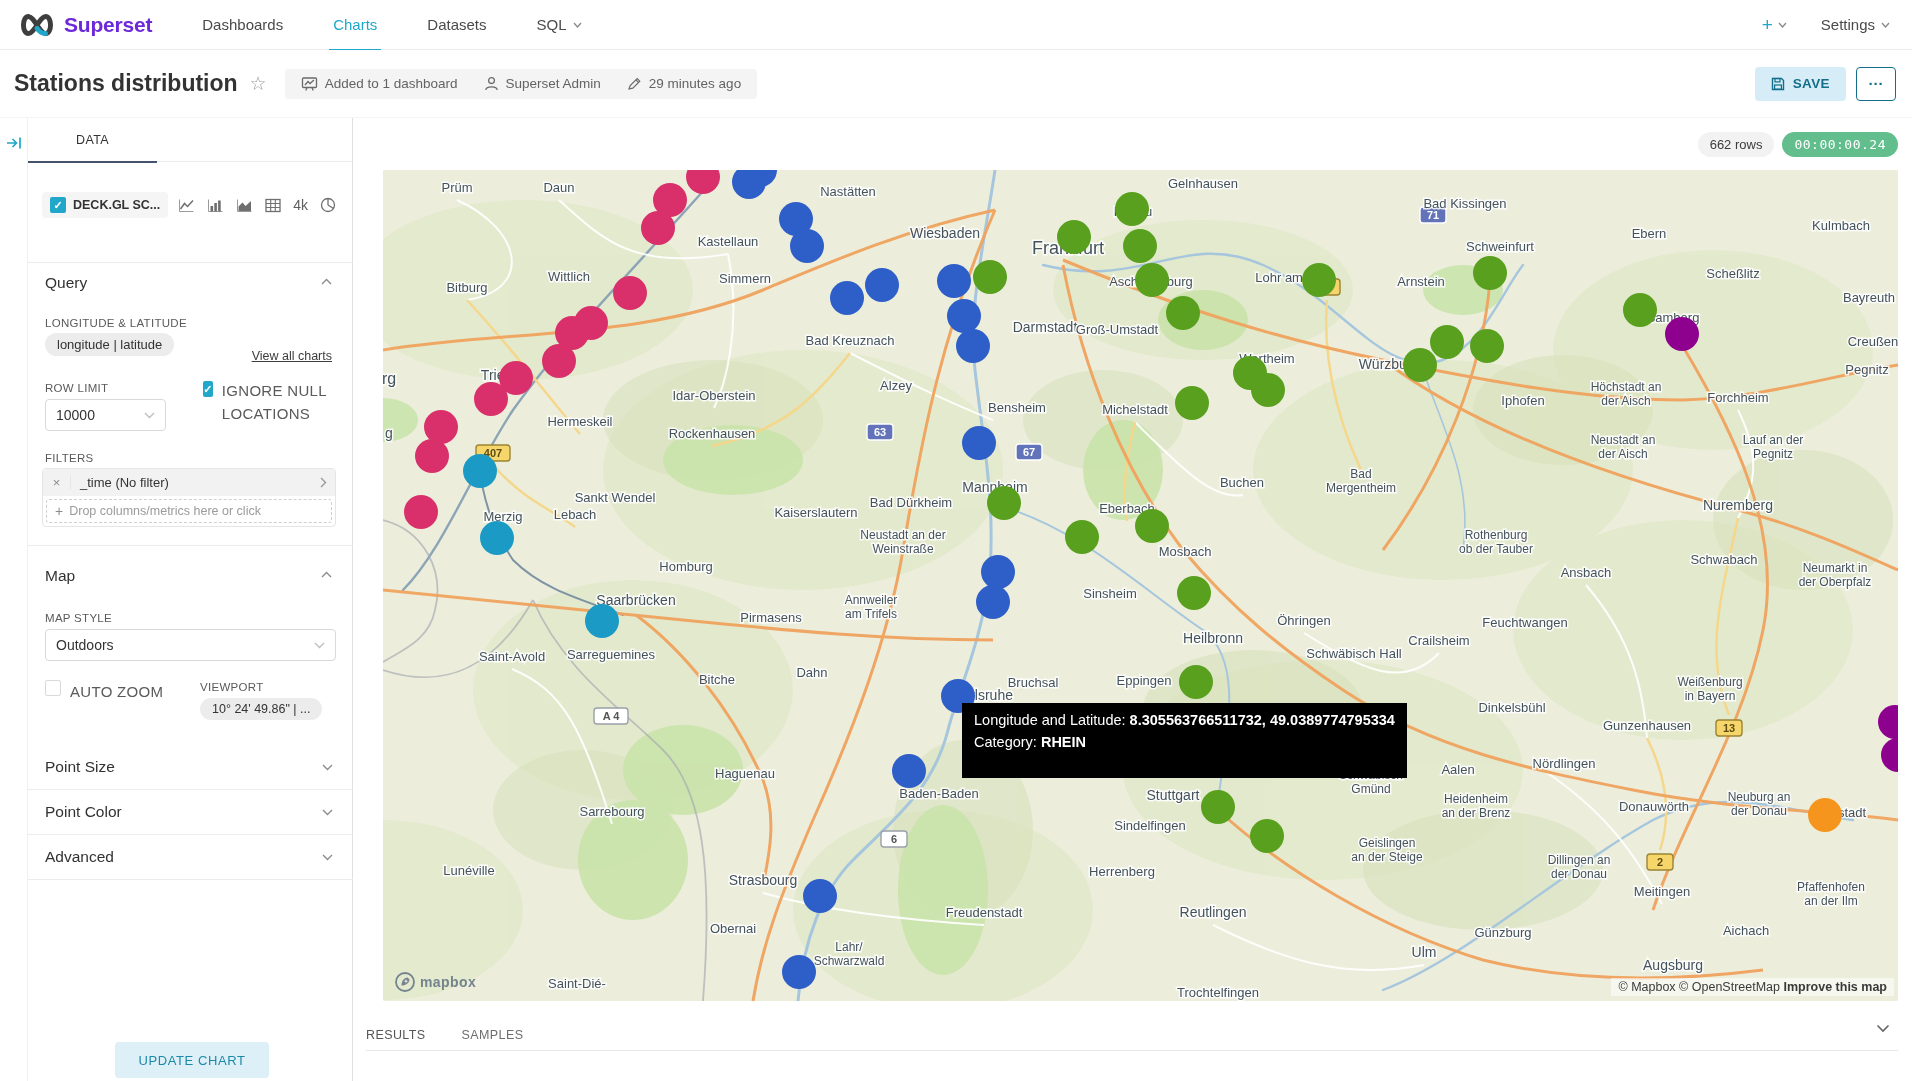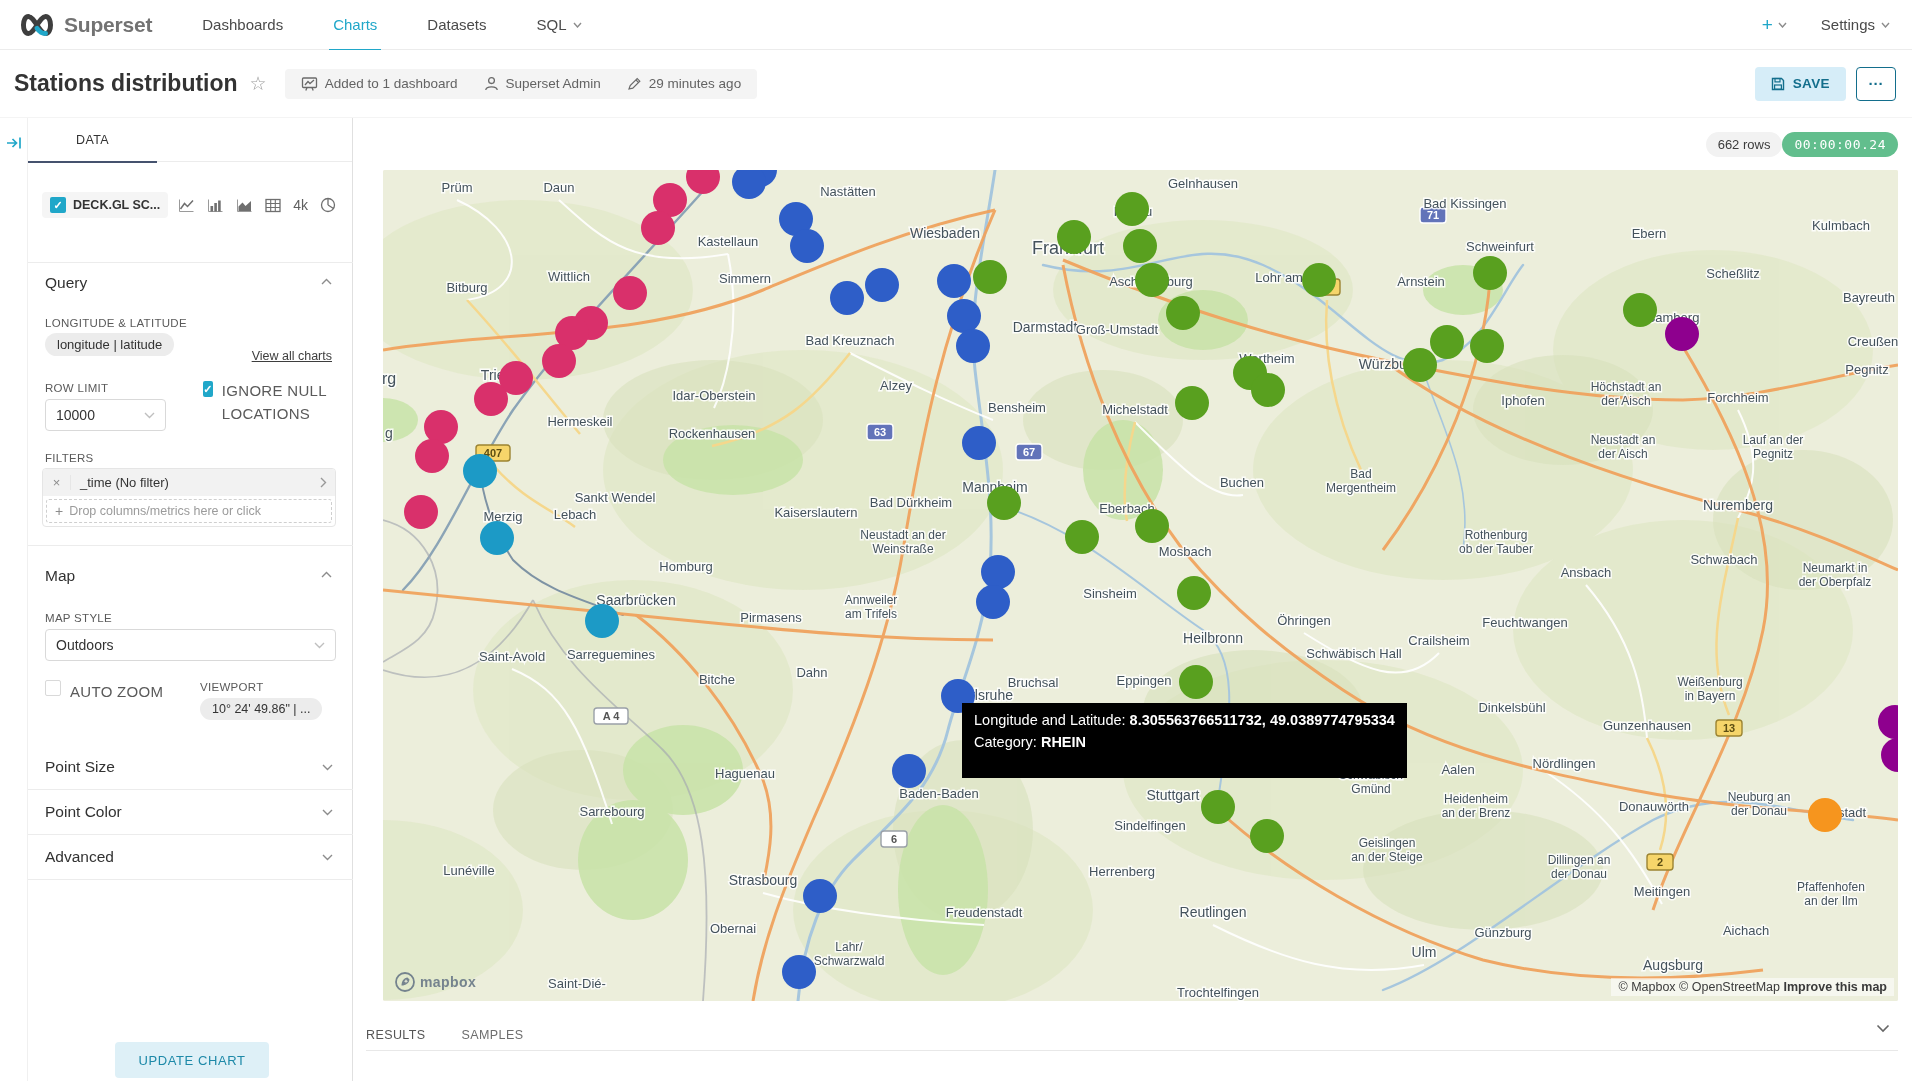--- a/index.html
+++ b/index.html
@@ -1,21 +1,21 @@
 <!DOCTYPE html>
 <html><head>
 <meta charset="utf-8">
 <style>
   * { box-sizing: border-box; margin: 0; padding: 0; }
   html,body { width:1912px; height:1081px; background:#fff; font-family:"Liberation Sans",sans-serif; overflow:hidden; position:relative; }
 
   
   .navbar { position:absolute; left:0; top:0; width:1912px; height:50px; background:#fff; border-bottom:1px solid #ececec; display:flex; align-items:center; padding:0 22px 0 18px; }
   .brand { display:flex; align-items:center; gap:8px; margin-right:46px; }
-  .brand-name { font-size:21px; font-weight:bold; color:#737373; letter-spacing:-0.2px; }
+  .brand-name { font-size:21px; font-weight:bold; color:#6d28d9; letter-spacing:-0.2px; }
   .nav-item { position:relative; height:50px; display:flex; align-items:center; padding:0 4px; margin-right:42px; font-size:15px; color:#4a4a4a; cursor:pointer; }
   .nav-item.active { color:#20a7c9; }
   .nav-item.active::after { content:""; position:absolute; left:0; right:0; bottom:-1px; height:2px; background:#20a7c9; }
   .nav-caret { margin-left:6px; display:inline-flex; }
   .nav-right { margin-left:auto; display:flex; align-items:center; gap:34px; }
   .plus-menu { color:#20a7c9; font-size:19px; display:flex; align-items:center; gap:5px; cursor:pointer; }
   .settings-menu { color:#4a4a4a; font-size:15px; display:flex; align-items:center; gap:6px; cursor:pointer; }
 
   
   .chart-header { position:absolute; left:0; top:50px; width:1912px; height:68px; display:flex; align-items:center; padding:0 16px 0 14px; border-bottom:1px solid #f4f4f4; background:#fff; }
@@ -62,21 +62,21 @@
   .filter-x { width:28px; text-align:center; color:#8c8c8c; font-size:13px; border-right:1px solid #e6e6e6; cursor:pointer; }
   .filter-txt { padding-left:9px; font-size:13px; color:#333; flex:1; }
   .filter-caret { padding-right:8px; display:inline-flex; color:#999; }
   .drop-zone { margin:3px; border:1px dashed #cfcfcf; border-radius:3px; height:24px; display:flex; align-items:center; gap:6px; padding:0 8px; color:#9b9b9b; font-size:12.5px; cursor:pointer; }
   .drop-plus { color:#8c8c8c; font-size:14px; }
   .collapse-row { position:absolute; left:0; width:325px; height:45px; border-bottom:1px solid #ececec; display:flex; align-items:center; padding:0 20px 0 17px; font-size:15.5px; color:#323232; cursor:pointer; }
   .collapse-row .sec-chevron { position:static; margin-left:auto; }
   .update-btn { position:absolute; left:87px; top:924px; width:154px; height:36px; background:#def0f7; color:#1d89a8; border:none; border-radius:4px; font-weight:normal; font-size:13px; letter-spacing:.6px; cursor:pointer; }
 
   
-  .status-badges { position:absolute; top:132px; right:14px; display:flex; align-items:center; }
+  .status-badges { position:absolute; top:132px; right:14px; display:flex; gap:8px; align-items:center; }
   .rows-badge { background:#f2f2f2; color:#3c3c3c; font-size:13px; border-radius:13px; padding:5px 12px; }
   .timer-badge { background:#62be8d; color:#fff; font-family:"DejaVu Sans Mono",monospace; font-size:13px; border-radius:13px; padding:5px 12px; letter-spacing:.5px; }
   .map-wrap { position:absolute; left:383px; top:170px; width:1515px; height:831px; border-radius:2px; overflow:hidden; background:#eceedb; }
   .maplabel { fill:#44525c; paint-order:stroke; stroke:rgba(255,255,255,.85); stroke-width:3px; font-family:"Liberation Sans",sans-serif; }
   .map-tooltip { position:absolute; left:579px; top:533px; background:#000; color:#fff; font-size:14.5px; line-height:1.5; padding:7px 12px 24px 12px; white-space:nowrap; z-index:5; }
   .mapbox-logo { position:absolute; left:12px; bottom:9px; display:flex; align-items:center; gap:5px; color:#75838e; font-size:14px; font-weight:bold; letter-spacing:.4px; z-index:4; }
   .map-attribution { position:absolute; right:4px; bottom:5px; font-size:12.5px; color:#3a3a3a; background:rgba(255,255,255,.55); padding:2px 7px; z-index:4; }
   .map-attribution b { cursor:pointer; }
 
   

